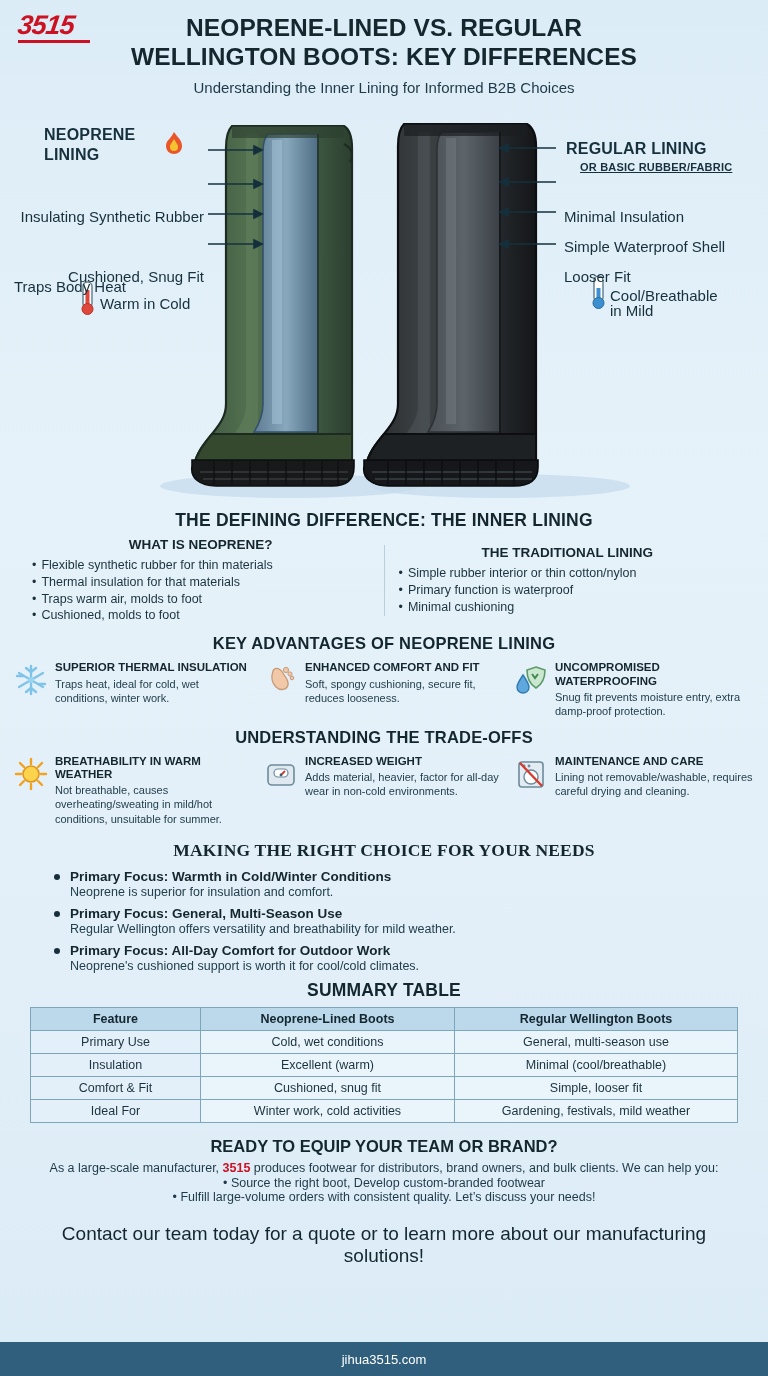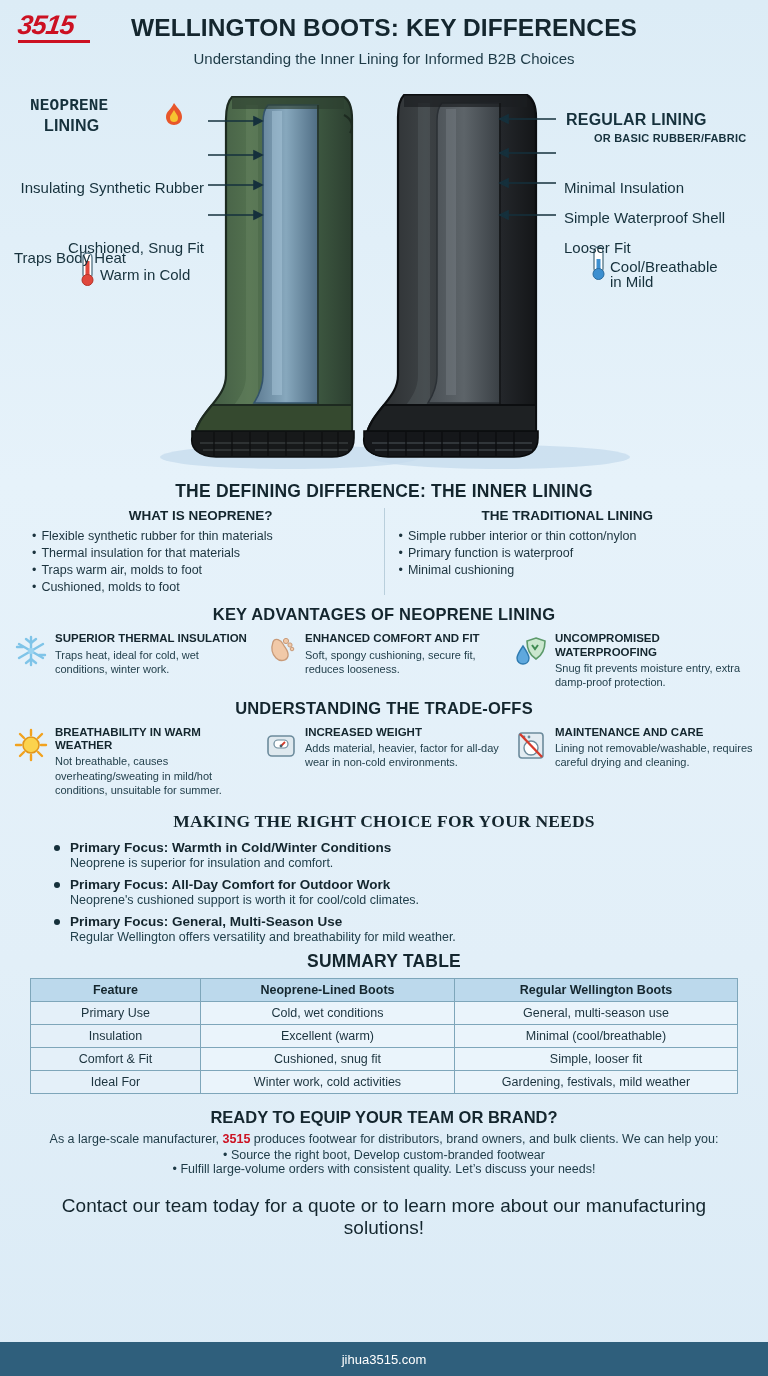--- a/index.html
+++ b/index.html
@@ -43,21 +43,21 @@
   .lbl-sm { font-size:11px; font-weight:bold; letter-spacing:.2px; }
 
   
   .sec-h {
     text-align:center; font-weight:bold; font-size:17.5px; color:#14262e;
     letter-spacing:.2px; margin:6px 0 6px;
   }
   .sec-h2 { font-size:16.5px; }
 
   
-  .defwrap { display:flex; padding:0 18px; }
+  .defwrap { display:flex; padding:0 18px;align-items:center; }
   .defcol { flex:1; padding:0 14px; }
   .defcol + .defcol { border-left:1px solid #b9cfdc; }
   .defcol h4 { margin:0 0 5px; text-align:center; font-size:13.5px; font-weight:bold; color:#14262e; }
   .defcol ul { margin:0; padding:0; list-style:none; }
   .defcol li { font-size:12.5px; line-height:1.35; color:#1b333e; }
   .defcol li:before { content:"\2022"; margin-right:5px; }
 
   
   .triple { display:flex; padding:2px 14px 0; gap:10px; }
   .fcell { flex:1; display:flex; gap:7px; }
@@ -98,20 +98,21 @@
 </head>
 <body>
 
 <div class="page">
 
   <div class="brand">3515</div>
   <div class="brand-underline"></div>
 
   <div class="header">
     <div class="h-title">
+      <div>NEOPRENE-LINED VS. REGULAR</div>
       <div>WELLINGTON BOOTS: KEY DIFFERENCES</div>
     </div>
     <div class="h-sub">Understanding the Inner Lining for Informed B2B Choices</div>
   </div>
 
   <div class="boots">
     <svg class="bootsvg" width="768" height="400" viewBox="0 0 768 400">
       <defs>
         <linearGradient id="gGreen" x1="0" y1="0" x2="1" y2="0">
           <stop offset="0" stop-color="#3d5441"></stop>
@@ -242,30 +243,30 @@
         <circle cx="598.5" cy="199" r="5.5" fill="#3c8fd0" stroke="#2a6b9e" stroke-width="1"></circle>
       </g>
 
       <g transform="translate(166,28)">
         <rect x="-4" y="-6" width="24" height="30" rx="4" fill="#f3e5d6" opacity="0.0"></rect>
         <path d="M8,0 C12,6 16,8 16,14 C16,19 12,22 8,22 C4,22 0,19 0,14 C0,8 5,7 8,0 Z" fill="#e8562a"></path>
         <path d="M8,7 C10,11 12,12 12,15 C12,18 10,19 8,19 C6,19 4,18 4,15 C4,12 6,11 8,7 Z" fill="#f6c330"></path>
       </g>
     </svg>
 
-    <div class="lbl lbl-strong" style="left:30px; top:22px;font-family:Liberation Mono, monospace;">NEOPRENE</div>
+    <div class="lbl lbl-strong" style="left:44px; top:22px;">NEOPRENE</div>
     <div class="lbl lbl-strong" style="left:44px; top:42px;">LINING</div>
 
     <div class="lbl" style="left:14px; top:104px; width:190px; text-align:right;">Insulating Synthetic Rubber</div>
     <div class="lbl" style="left:14px; top:134px; width:190px; text-align:left;margin-top:40px;">Traps Body Heat</div>
     <div class="lbl" style="left:14px; top:164px; width:190px; text-align:right;">Cushioned, Snug Fit</div>
     <div class="lbl" style="left:100px; top:191px;">Warm in Cold</div>
 
     <div class="lbl lbl-strong" style="left:566px; top:36px;">REGULAR LINING</div>
-    <div class="lbl lbl-sm" style="left:594px; top:57px;">OR BASIC RUBBER/FABRIC</div>
+    <div class="lbl lbl-sm" style="left:580px; top:57px;text-decoration:underline;">OR BASIC RUBBER/FABRIC</div>
     <div class="lbl" style="left:564px; top:104px;">Minimal Insulation</div>
     <div class="lbl" style="left:564px; top:134px;">Simple Waterproof Shell</div>
     <div class="lbl" style="left:564px; top:164px;">Looser Fit</div>
     <div class="lbl" style="left:610px; top:183px;">Cool/Breathable</div>
     <div class="lbl" style="left:610px; top:198px;">in Mild</div>
   </div>
 
   <div class="sec-h">THE DEFINING DIFFERENCE: THE INNER LINING</div>
   <div class="defwrap">
     <div class="defcol">
@@ -402,27 +403,27 @@
 
   <div class="sec-h" style="margin-top:14px;font-family:Liberation Serif, serif;">MAKING THE RIGHT CHOICE FOR YOUR NEEDS</div>
   <div class="choice">
     <div class="citem">
       <span class="dot"></span>
       <div class="ct">Primary Focus: Warmth in Cold/Winter Conditions</div>
       <div class="cd">Neoprene is superior for insulation and comfort.</div>
     </div>
     <div class="citem">
       <span class="dot"></span>
+      <div class="ct">Primary Focus: General, Multi-Season Use</div>
+      <div class="cd">Regular Wellington offers versatility and breathability for mild weather.</div>
+    </div>
+    <div class="citem">
+      <span class="dot"></span>
       <div class="ct">Primary Focus: All-Day Comfort for Outdoor Work</div>
       <div class="cd">Neoprene's cushioned support is worth it for cool/cold climates.</div>
-    </div>
-    <div class="citem">
-      <span class="dot"></span>
-      <div class="ct">Primary Focus: General, Multi-Season Use</div>
-      <div class="cd">Regular Wellington offers versatility and breathability for mild weather.</div>
     </div>
   </div>
 
   <div class="sec-h" style="margin-top:4px;">SUMMARY TABLE</div>
   <table>
     <thead>
       <tr>
         <th style="width:170px">Feature</th>
         <th style="width:254px">Neoprene-Lined Boots</th>
         <th>Regular Wellington Boots</th>

